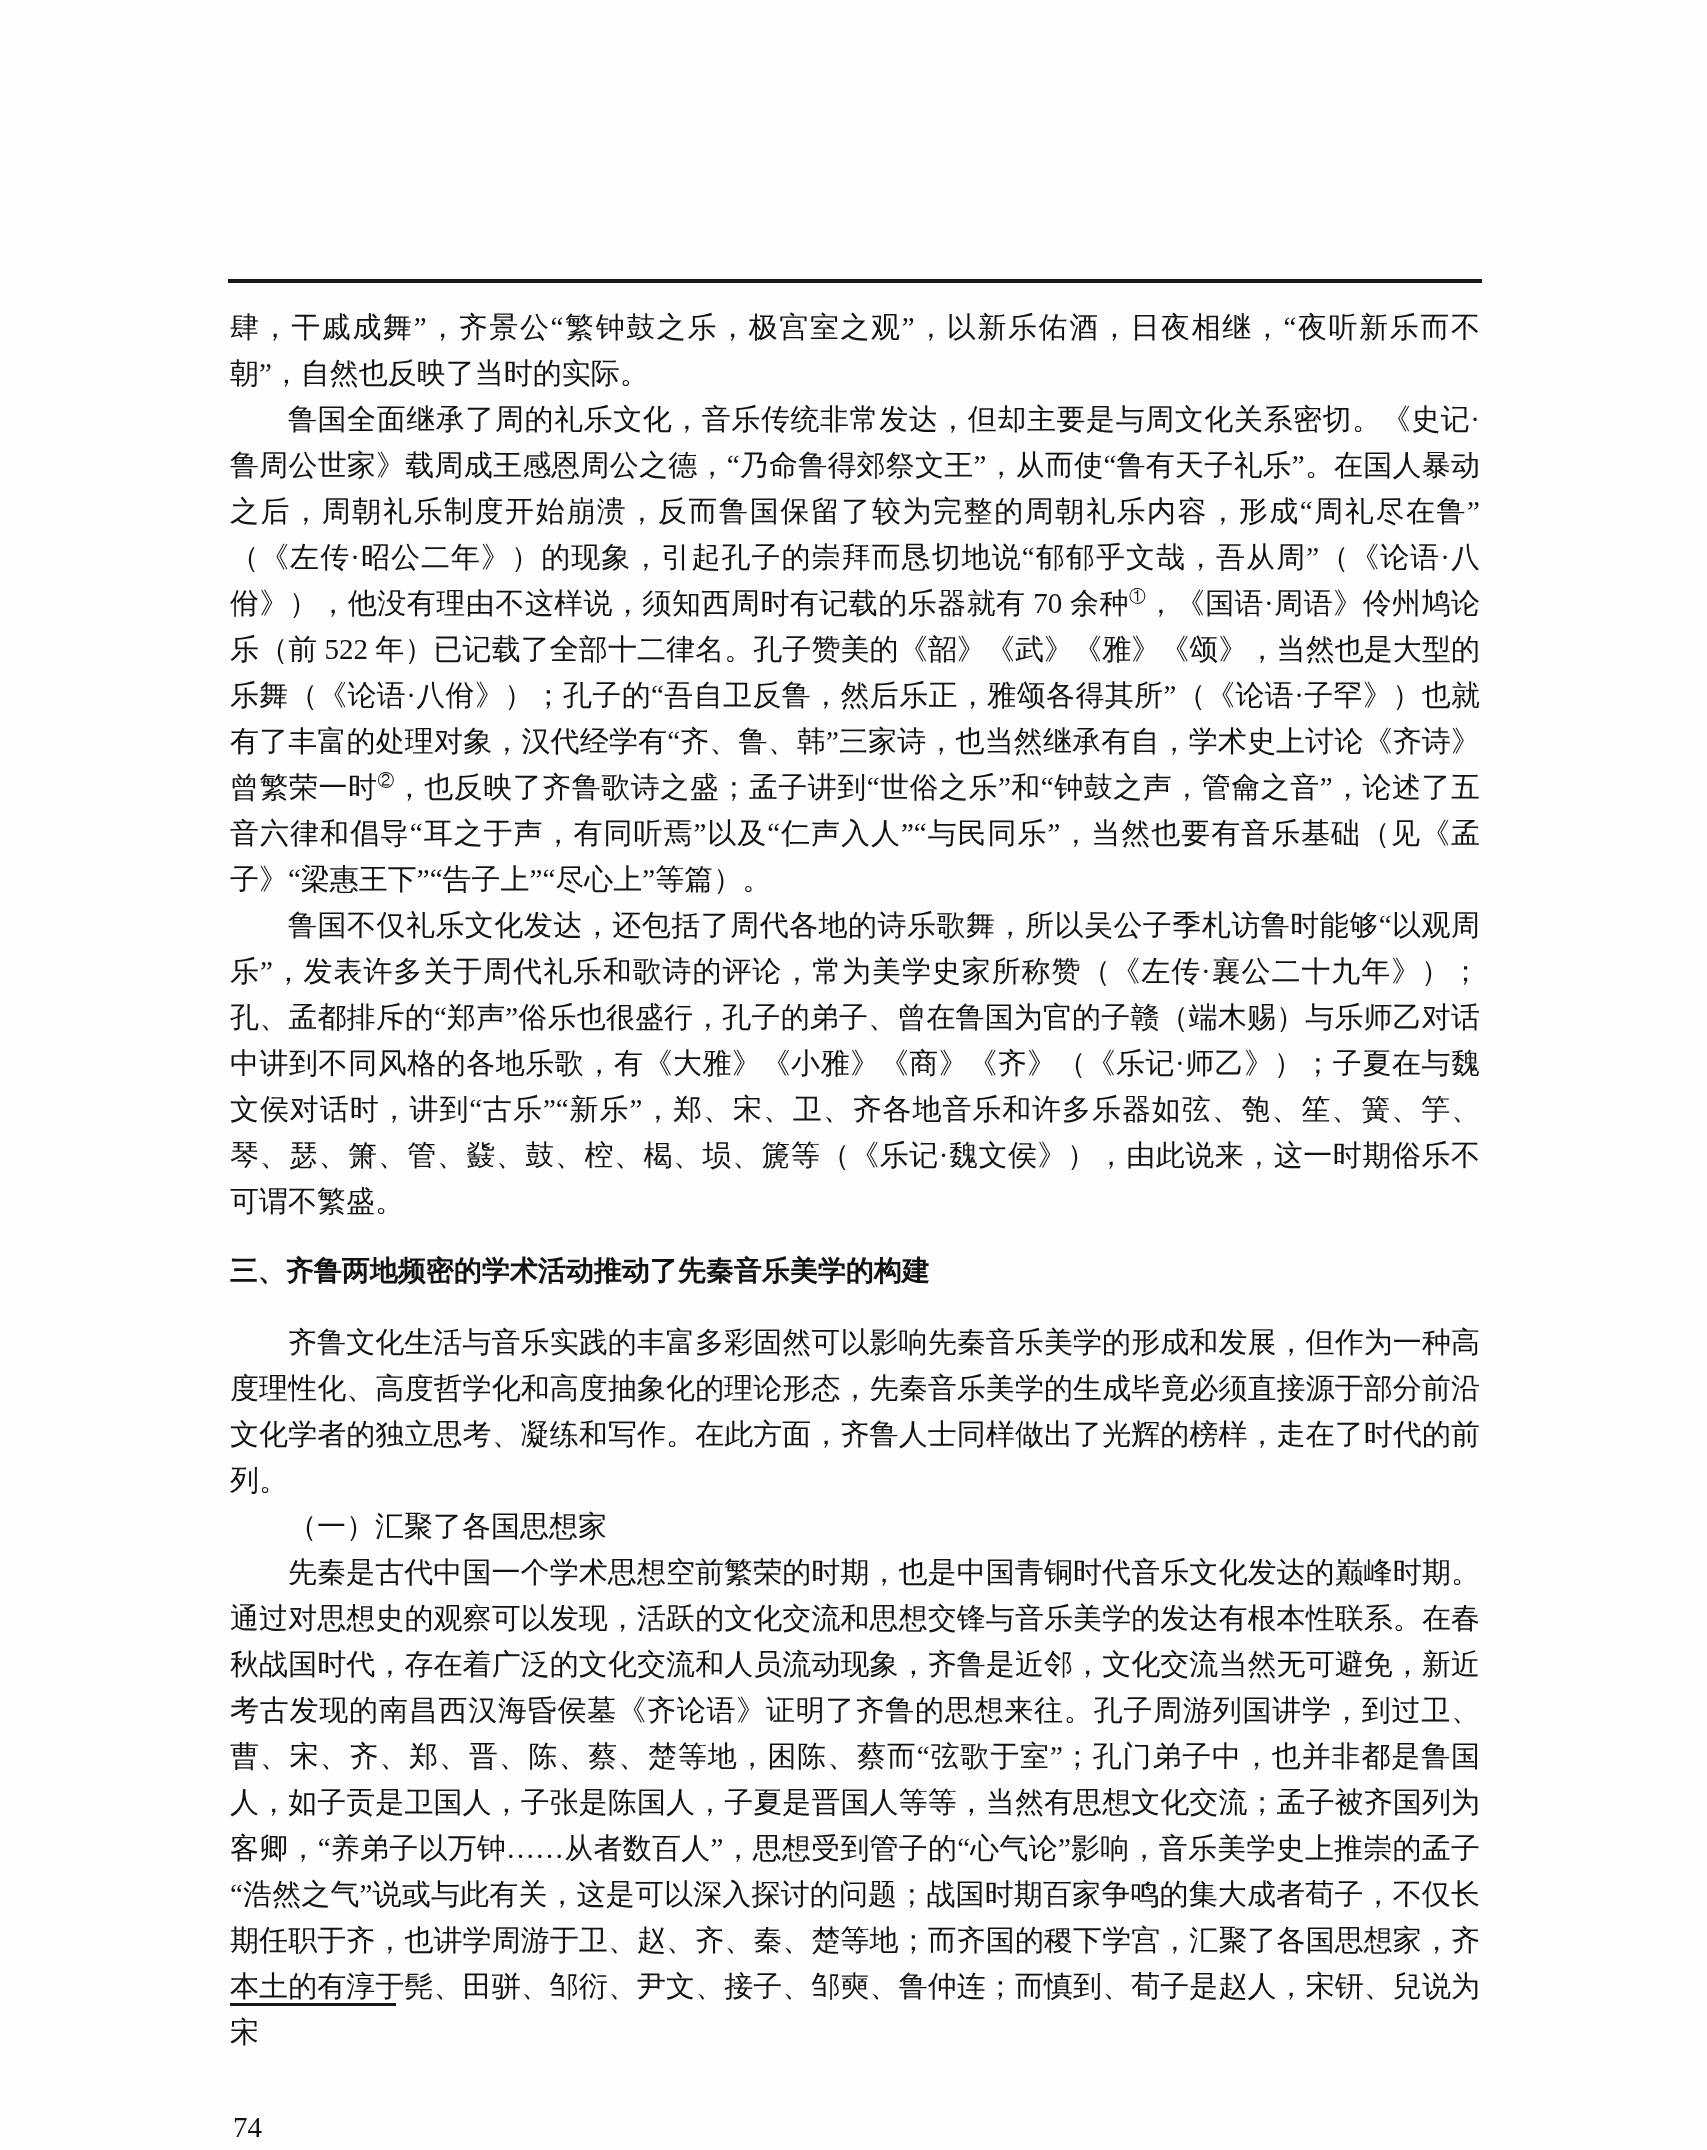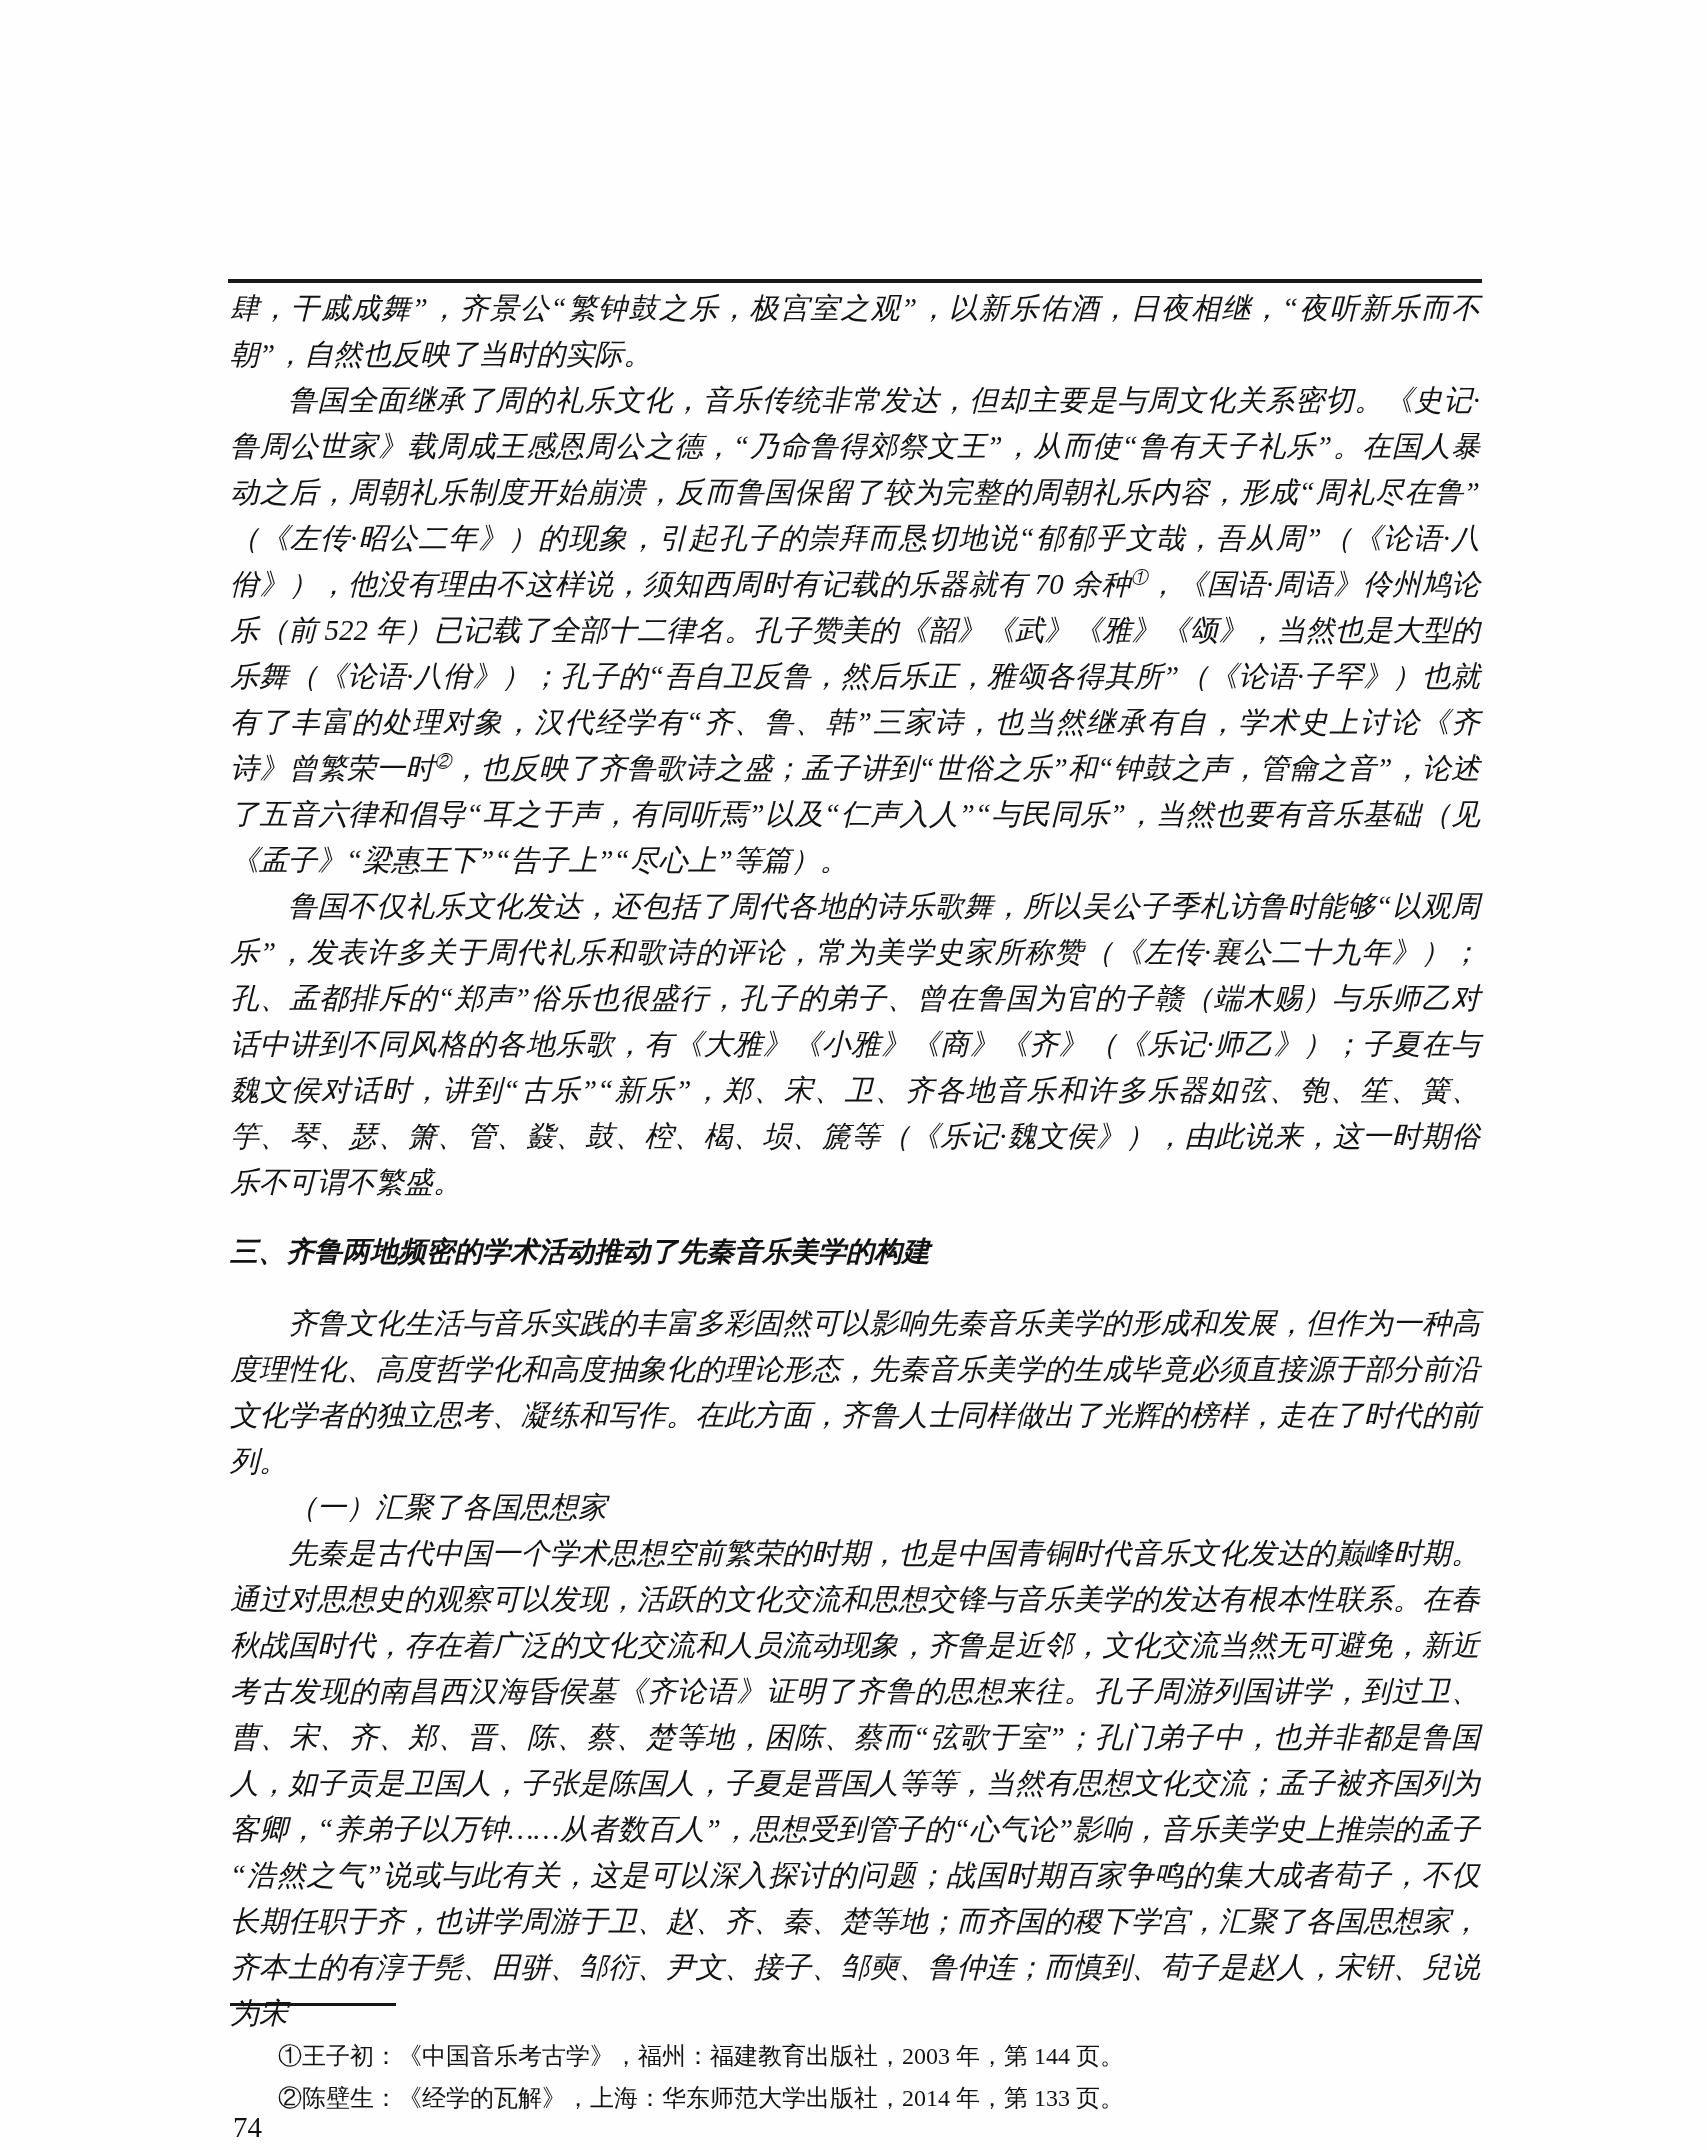--- a/index.html
+++ b/index.html
@@ -25,27 +25,26 @@
   .header-rule {
     position: absolute;
     top: 279px;
     left: 228px;
     width: 1254px;
     height: 3.9px;
     background: #1a1a1a;
   }
   .article {
     position: absolute;
-    top: 285px;
+    top: 304px;
     left: 230px;
     width: 1250px;
     font-size: 29px;
     line-height: 46px;
     text-align: justify;
-    font-style: italic;
   }
   .article p { margin: 0; }
   .para.indent { text-indent: 2em; }
   .heading {
     font-family: "Liberation Sans", "DejaVu Sans", sans-serif;
     font-weight: 700;
     font-size: 28px;
     margin: 24px 0 25px 0 !important;
     text-indent: 0;
   }
@@ -92,21 +91,17 @@
       <p class="para indent">鲁国全面继承了周的礼乐文化，音乐传统非常发达，但却主要是与周文化关系密切。《史记·鲁周公世家》载周成王感恩周公之德，“乃命鲁得郊祭文王”，从而使“鲁有天子礼乐”。在国人暴动之后，周朝礼乐制度开始崩溃，反而鲁国保留了较为完整的周朝礼乐内容，形成“周礼尽在鲁”（《左传·昭公二年》）的现象，引起孔子的崇拜而恳切地说“郁郁乎文哉，吾从周”（《论语·八佾》），他没有理由不这样说，须知西周时有记载的乐器就有 70 余种<sup class="fnref">①</sup>，《国语·周语》伶州鸠论乐（前 522 年）已记载了全部十二律名。孔子赞美的《韶》《武》《雅》《颂》，当然也是大型的乐舞（《论语·八佾》）；孔子的“吾自卫反鲁，然后乐正，雅颂各得其所”（《论语·子罕》）也就有了丰富的处理对象，汉代经学有“齐、鲁、韩”三家诗，也当然继承有自，学术史上讨论《齐诗》曾繁荣一时<sup class="fnref">②</sup>，也反映了齐鲁歌诗之盛；孟子讲到“世俗之乐”和“钟鼓之声，管龠之音”，论述了五音六律和倡导“耳之于声，有同听焉”以及“仁声入人”“与民同乐”，当然也要有音乐基础（见《孟子》“梁惠王下”“告子上”“尽心上”等篇）。</p>
       <p class="para indent">鲁国不仅礼乐文化发达，还包括了周代各地的诗乐歌舞，所以吴公子季札访鲁时能够“以观周乐”，发表许多关于周代礼乐和歌诗的评论，常为美学史家所称赞（《左传·襄公二十九年》）；孔、孟都排斥的“郑声”俗乐也很盛行，孔子的弟子、曾在鲁国为官的子赣（端木赐）与乐师乙对话中讲到不同风格的各地乐歌，有《大雅》《小雅》《商》《齐》（《乐记·师乙》）；子夏在与魏文侯对话时，讲到“古乐”“新乐”，郑、宋、卫、齐各地音乐和许多乐器如弦、匏、笙、簧、竽、琴、瑟、箫、管、鼗、鼓、椌、楬、埙、篪等（《乐记·魏文侯》），由此说来，这一时期俗乐不可谓不繁盛。</p>
       <h2 class="heading">三、齐鲁两地频密的学术活动推动了先秦音乐美学的构建</h2>
       <p class="para indent">齐鲁文化生活与音乐实践的丰富多彩固然可以影响先秦音乐美学的形成和发展，但作为一种高度理性化、高度哲学化和高度抽象化的理论形态，先秦音乐美学的生成毕竟必须直接源于部分前沿文化学者的独立思考、凝练和写作。在此方面，齐鲁人士同样做出了光辉的榜样，走在了时代的前列。</p>
       <p class="para indent subheading">（一）汇聚了各国思想家</p>
       <p class="para indent">先秦是古代中国一个学术思想空前繁荣的时期，也是中国青铜时代音乐文化发达的巅峰时期。通过对思想史的观察可以发现，活跃的文化交流和思想交锋与音乐美学的发达有根本性联系。在春秋战国时代，存在着广泛的文化交流和人员流动现象，齐鲁是近邻，文化交流当然无可避免，新近考古发现的南昌西汉海昏侯墓《齐论语》证明了齐鲁的思想来往。孔子周游列国讲学，到过卫、曹、宋、齐、郑、晋、陈、蔡、楚等地，困陈、蔡而“弦歌于室”；孔门弟子中，也并非都是鲁国人，如子贡是卫国人，子张是陈国人，子夏是晋国人等等，当然有思想文化交流；孟子被齐国列为客卿，“养弟子以万钟……从者数百人”，思想受到管子的“心气论”影响，音乐美学史上推崇的孟子“浩然之气”说或与此有关，这是可以深入探讨的问题；战国时期百家争鸣的集大成者荀子，不仅长期任职于齐，也讲学周游于卫、赵、齐、秦、楚等地；而齐国的稷下学宫，汇聚了各国思想家，齐本土的有淳于髡、田骈、邹衍、尹文、接子、邹奭、鲁仲连；而慎到、荀子是赵人，宋钘、兒说为宋</p>
     </main>
 
   <div class="footnote-rule"></div>
 
-  <div class="footnotes">
-      <p>①王子初：《中国音乐考古学》，福州：福建教育出版社，2003 年，第 144 页。</p>
-      <p>②陈壁生：《经学的瓦解》，上海：华东师范大学出版社，2014 年，第 133 页。</p>
-    </div>
 
   <div class="page-number">74</div>
 
 </div>
 
 
 </body></html>

